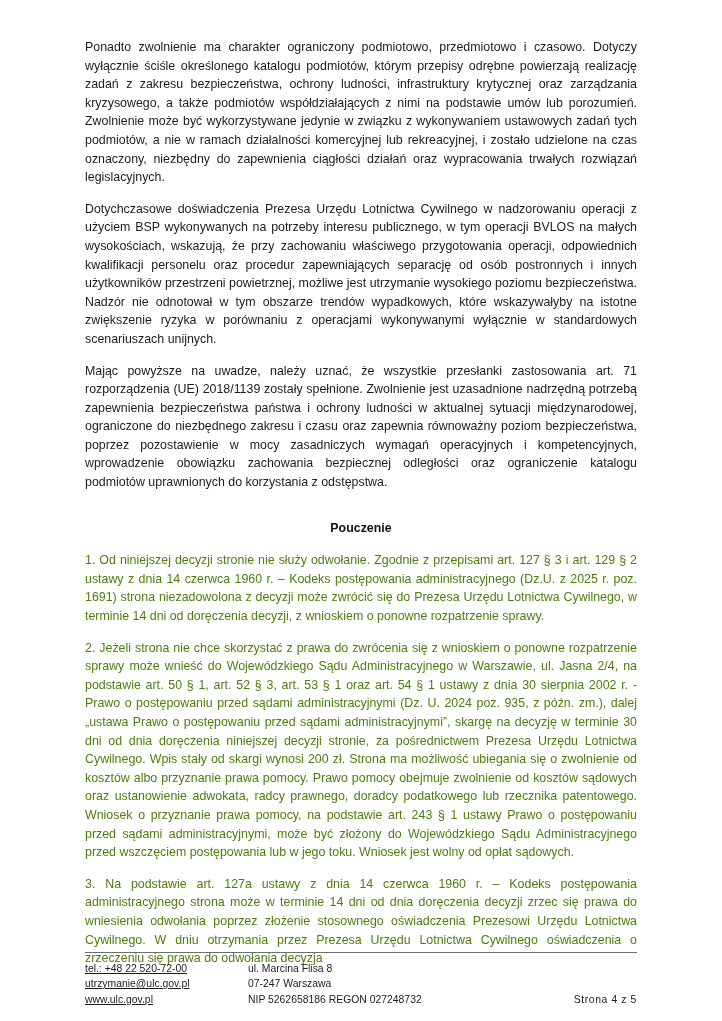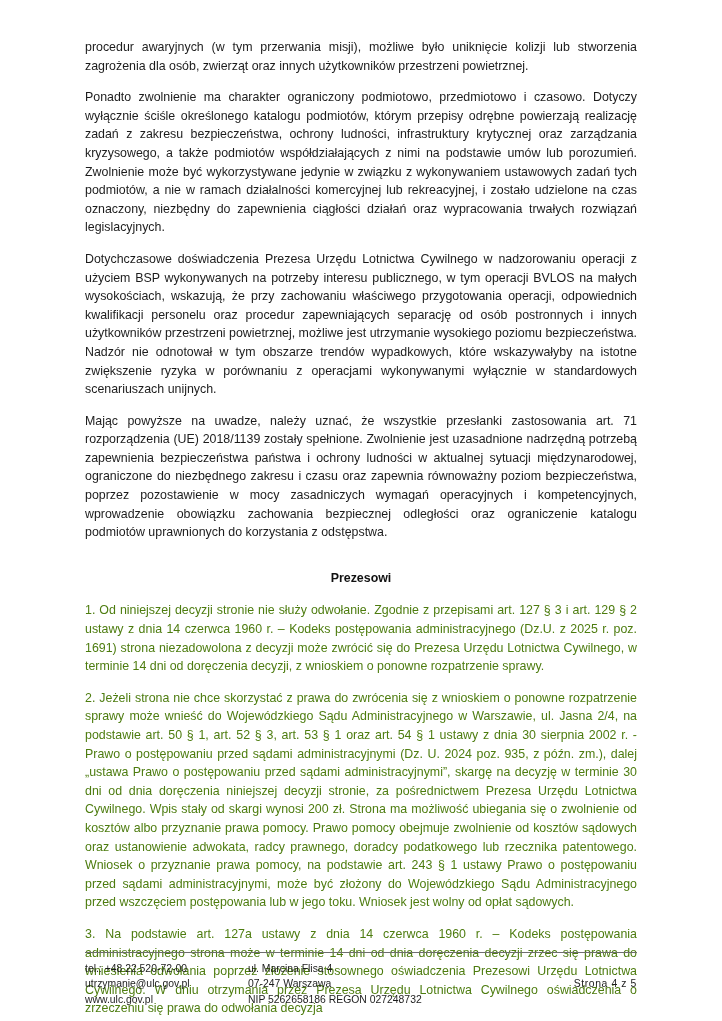--- a/index.html
+++ b/index.html
@@ -68,69 +68,69 @@
     position: relative;
     display: flex;
     align-items: flex-start;
     font-size: 10.4px;
     line-height: 15.4px;
     color: #1c1c1c;
   }
   .footer-col-left {
     width: 163px;
     flex: 0 0 163px;
+    text-decoration: underline;
   }
   .footer-col-mid {
     flex: 1 1 auto;
   }
   .footer-line { white-space: nowrap; }
   .footer-page {
     position: absolute;
     right: 0;
-    bottom: 16px;
+    bottom: 0;
     font-size: 10.4px;
     line-height: 15.4px;
     letter-spacing: 0.6px;
     white-space: nowrap;
     color: #1c1c1c;
     margin-top: 28px;
   }
 </style>
 </head>
 <body>
 
 <div class="page">
 
   <div class="body-area">
 
-    <p class="para">procedur awaryjnych (w tym przerwania misji), możliwe było uniknięcie kolizji lub stworzenia zagrożenia dla osób, zwierząt oraz innych użytkowników przestrzeni powietrznej.</p>
     <p class="para">Ponadto zwolnienie ma charakter ograniczony podmiotowo, przedmiotowo i czasowo. Dotyczy wyłącznie ściśle określonego katalogu podmiotów, którym przepisy odrębne powierzają realizację zadań z zakresu bezpieczeństwa, ochrony ludności, infrastruktury krytycznej oraz zarządzania kryzysowego, a także podmiotów współdziałających z nimi na podstawie umów lub porozumień. Zwolnienie może być wykorzystywane jedynie w związku z wykonywaniem ustawowych zadań tych podmiotów, a nie w ramach działalności komercyjnej lub rekreacyjnej, i zostało udzielone na czas oznaczony, niezbędny do zapewnienia ciągłości działań oraz wypracowania trwałych rozwiązań legislacyjnych.</p>
     <p class="para">Dotychczasowe doświadczenia Prezesa Urzędu Lotnictwa Cywilnego w nadzorowaniu operacji z użyciem BSP wykonywanych na potrzeby interesu publicznego, w tym operacji BVLOS na małych wysokościach, wskazują, że przy zachowaniu właściwego przygotowania operacji, odpowiednich kwalifikacji personelu oraz procedur zapewniających separację od osób postronnych i innych użytkowników przestrzeni powietrznej, możliwe jest utrzymanie wysokiego poziomu bezpieczeństwa. Nadzór nie odnotował w tym obszarze trendów wypadkowych, które wskazywałyby na istotne zwiększenie ryzyka w porównaniu z operacjami wykonywanymi wyłącznie w standardowych scenariuszach unijnych.</p>
     <p class="para">Mając powyższe na uwadze, należy uznać, że wszystkie przesłanki zastosowania art. 71 rozporządzenia (UE) 2018/1139 zostały spełnione. Zwolnienie jest uzasadnione nadrzędną potrzebą zapewnienia bezpieczeństwa państwa i ochrony ludności w aktualnej sytuacji międzynarodowej, ograniczone do niezbędnego zakresu i czasu oraz zapewnia równoważny poziom bezpieczeństwa, poprzez pozostawienie w mocy zasadniczych wymagań operacyjnych i kompetencyjnych, wprowadzenie obowiązku zachowania bezpiecznej odległości oraz ograniczenie katalogu podmiotów uprawnionych do korzystania z odstępstwa.</p>
 
-    <div class="section-heading">Prezesowi</div>
+    <div class="section-heading">Pouczenie</div>
 
     <p class="numbered">1. Od niniejszej decyzji stronie nie służy odwołanie. Zgodnie z przepisami art. 127 § 3 i art. 129 § 2 ustawy z dnia 14 czerwca 1960 r. – Kodeks postępowania administracyjnego (Dz.U. z 2025 r. poz. 1691) strona niezadowolona z decyzji może zwrócić się do Prezesa Urzędu Lotnictwa Cywilnego, w terminie 14 dni od doręczenia decyzji, z wnioskiem o ponowne rozpatrzenie sprawy.</p>
     <p class="numbered">2. Jeżeli strona nie chce skorzystać z prawa do zwrócenia się z wnioskiem o ponowne rozpatrzenie sprawy może wnieść do Wojewódzkiego Sądu Administracyjnego w Warszawie, ul. Jasna 2/4, na podstawie art. 50 § 1, art. 52 § 3, art. 53 § 1 oraz art. 54 § 1 ustawy z dnia 30 sierpnia 2002 r. - Prawo o postępowaniu przed sądami administracyjnymi (Dz. U. 2024 poz. 935, z późn. zm.), dalej „ustawa Prawo o postępowaniu przed sądami administracyjnymi”, skargę na decyzję w terminie 30 dni od dnia doręczenia niniejszej decyzji stronie, za pośrednictwem Prezesa Urzędu Lotnictwa Cywilnego. Wpis stały od skargi wynosi 200 zł. Strona ma możliwość ubiegania się o zwolnienie od kosztów albo przyznanie prawa pomocy. Prawo pomocy obejmuje zwolnienie od kosztów sądowych oraz ustanowienie adwokata, radcy prawnego, doradcy podatkowego lub rzecznika patentowego. Wniosek o przyznanie prawa pomocy, na podstawie art. 243 § 1 ustawy Prawo o postępowaniu przed sądami administracyjnymi, może być złożony do Wojewódzkiego Sądu Administracyjnego przed wszczęciem postępowania lub w jego toku. Wniosek jest wolny od opłat sądowych.</p>
     <p class="numbered">3. Na podstawie art. 127a ustawy z dnia 14 czerwca 1960 r. – Kodeks postępowania administracyjnego strona może w terminie 14 dni od dnia doręczenia decyzji zrzec się prawa do wniesienia odwołania poprzez złożenie stosownego oświadczenia Prezesowi Urzędu Lotnictwa Cywilnego. W dniu otrzymania przez Prezesa Urzędu Lotnictwa Cywilnego oświadczenia o zrzeczeniu się prawa do odwołania decyzja</p>
 
   </div>
 
   <div class="footer">
     <div class="footer-rule"></div>
     <div class="footer-cols">
 
       <div class="footer-col-left">
         <div class="footer-line">tel.: +48 22 520-72-00</div>
         <div class="footer-line">utrzymanie@ulc.gov.pl</div>
         <div class="footer-line">www.ulc.gov.pl</div>
       </div>
 
       <div class="footer-col-mid">
-        <div class="footer-line">ul. Marcina Flisa 4</div>
+        <div class="footer-line">ul. Marcina Flisa 8</div>
         <div class="footer-line">07-247 Warszawa</div>
         <div class="footer-line">NIP 5262658186 REGON 027248732</div>
       </div>
 
       <div class="footer-page">Strona  4  z  5</div>
 
     </div>
   </div>
 
 </div>

